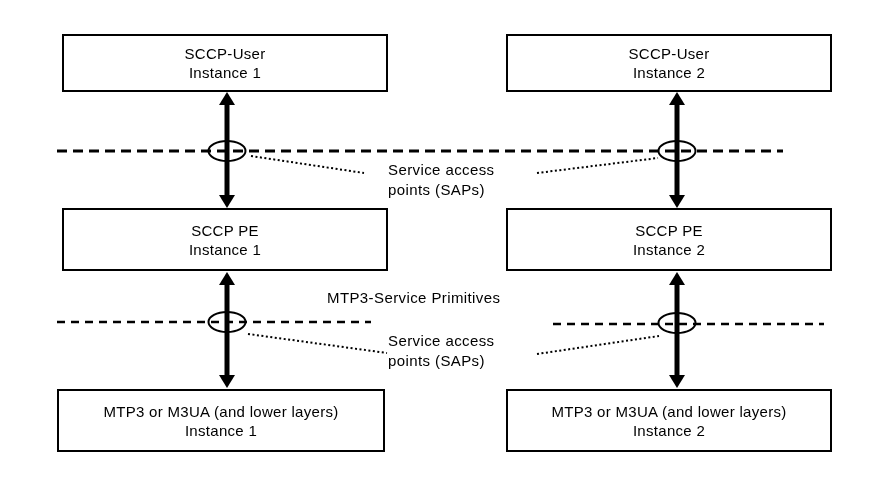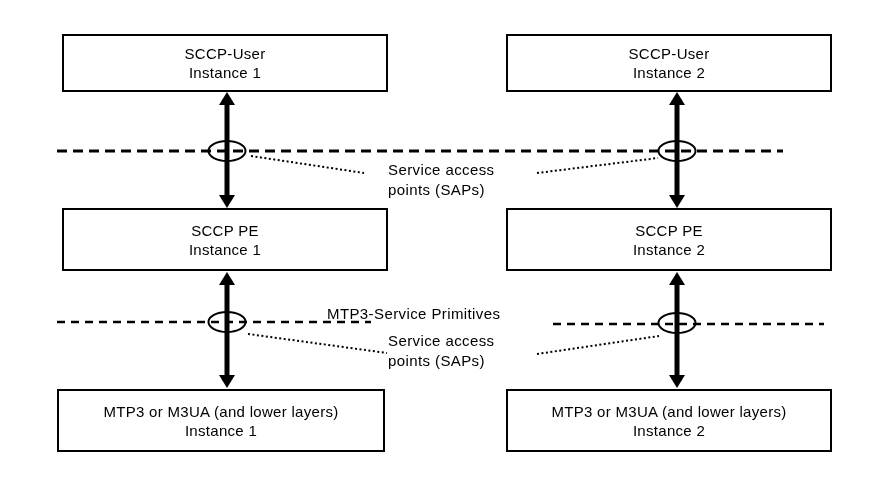--- a/index.html
+++ b/index.html
@@ -102,20 +102,20 @@
     <div>MTP3 or M3UA (and lower layers)</div>
     <div>Instance 2</div>
   </div>
 
 
   <div class="lbl" style="left:388px; top:160px;">
     <div>Service access</div>
     <div>points (SAPs)</div>
   </div>
 
-  <div class="lbl" style="left:327px; top:304px;">MTP3-Service Primitives</div>
+  <div class="lbl" style="left:327px; top:288px;">MTP3-Service Primitives</div>
 
   <div class="lbl" style="left:388px; top:331px;">
     <div>Service access</div>
     <div>points (SAPs)</div>
   </div>
 
 </div>
 
 </body></html>

